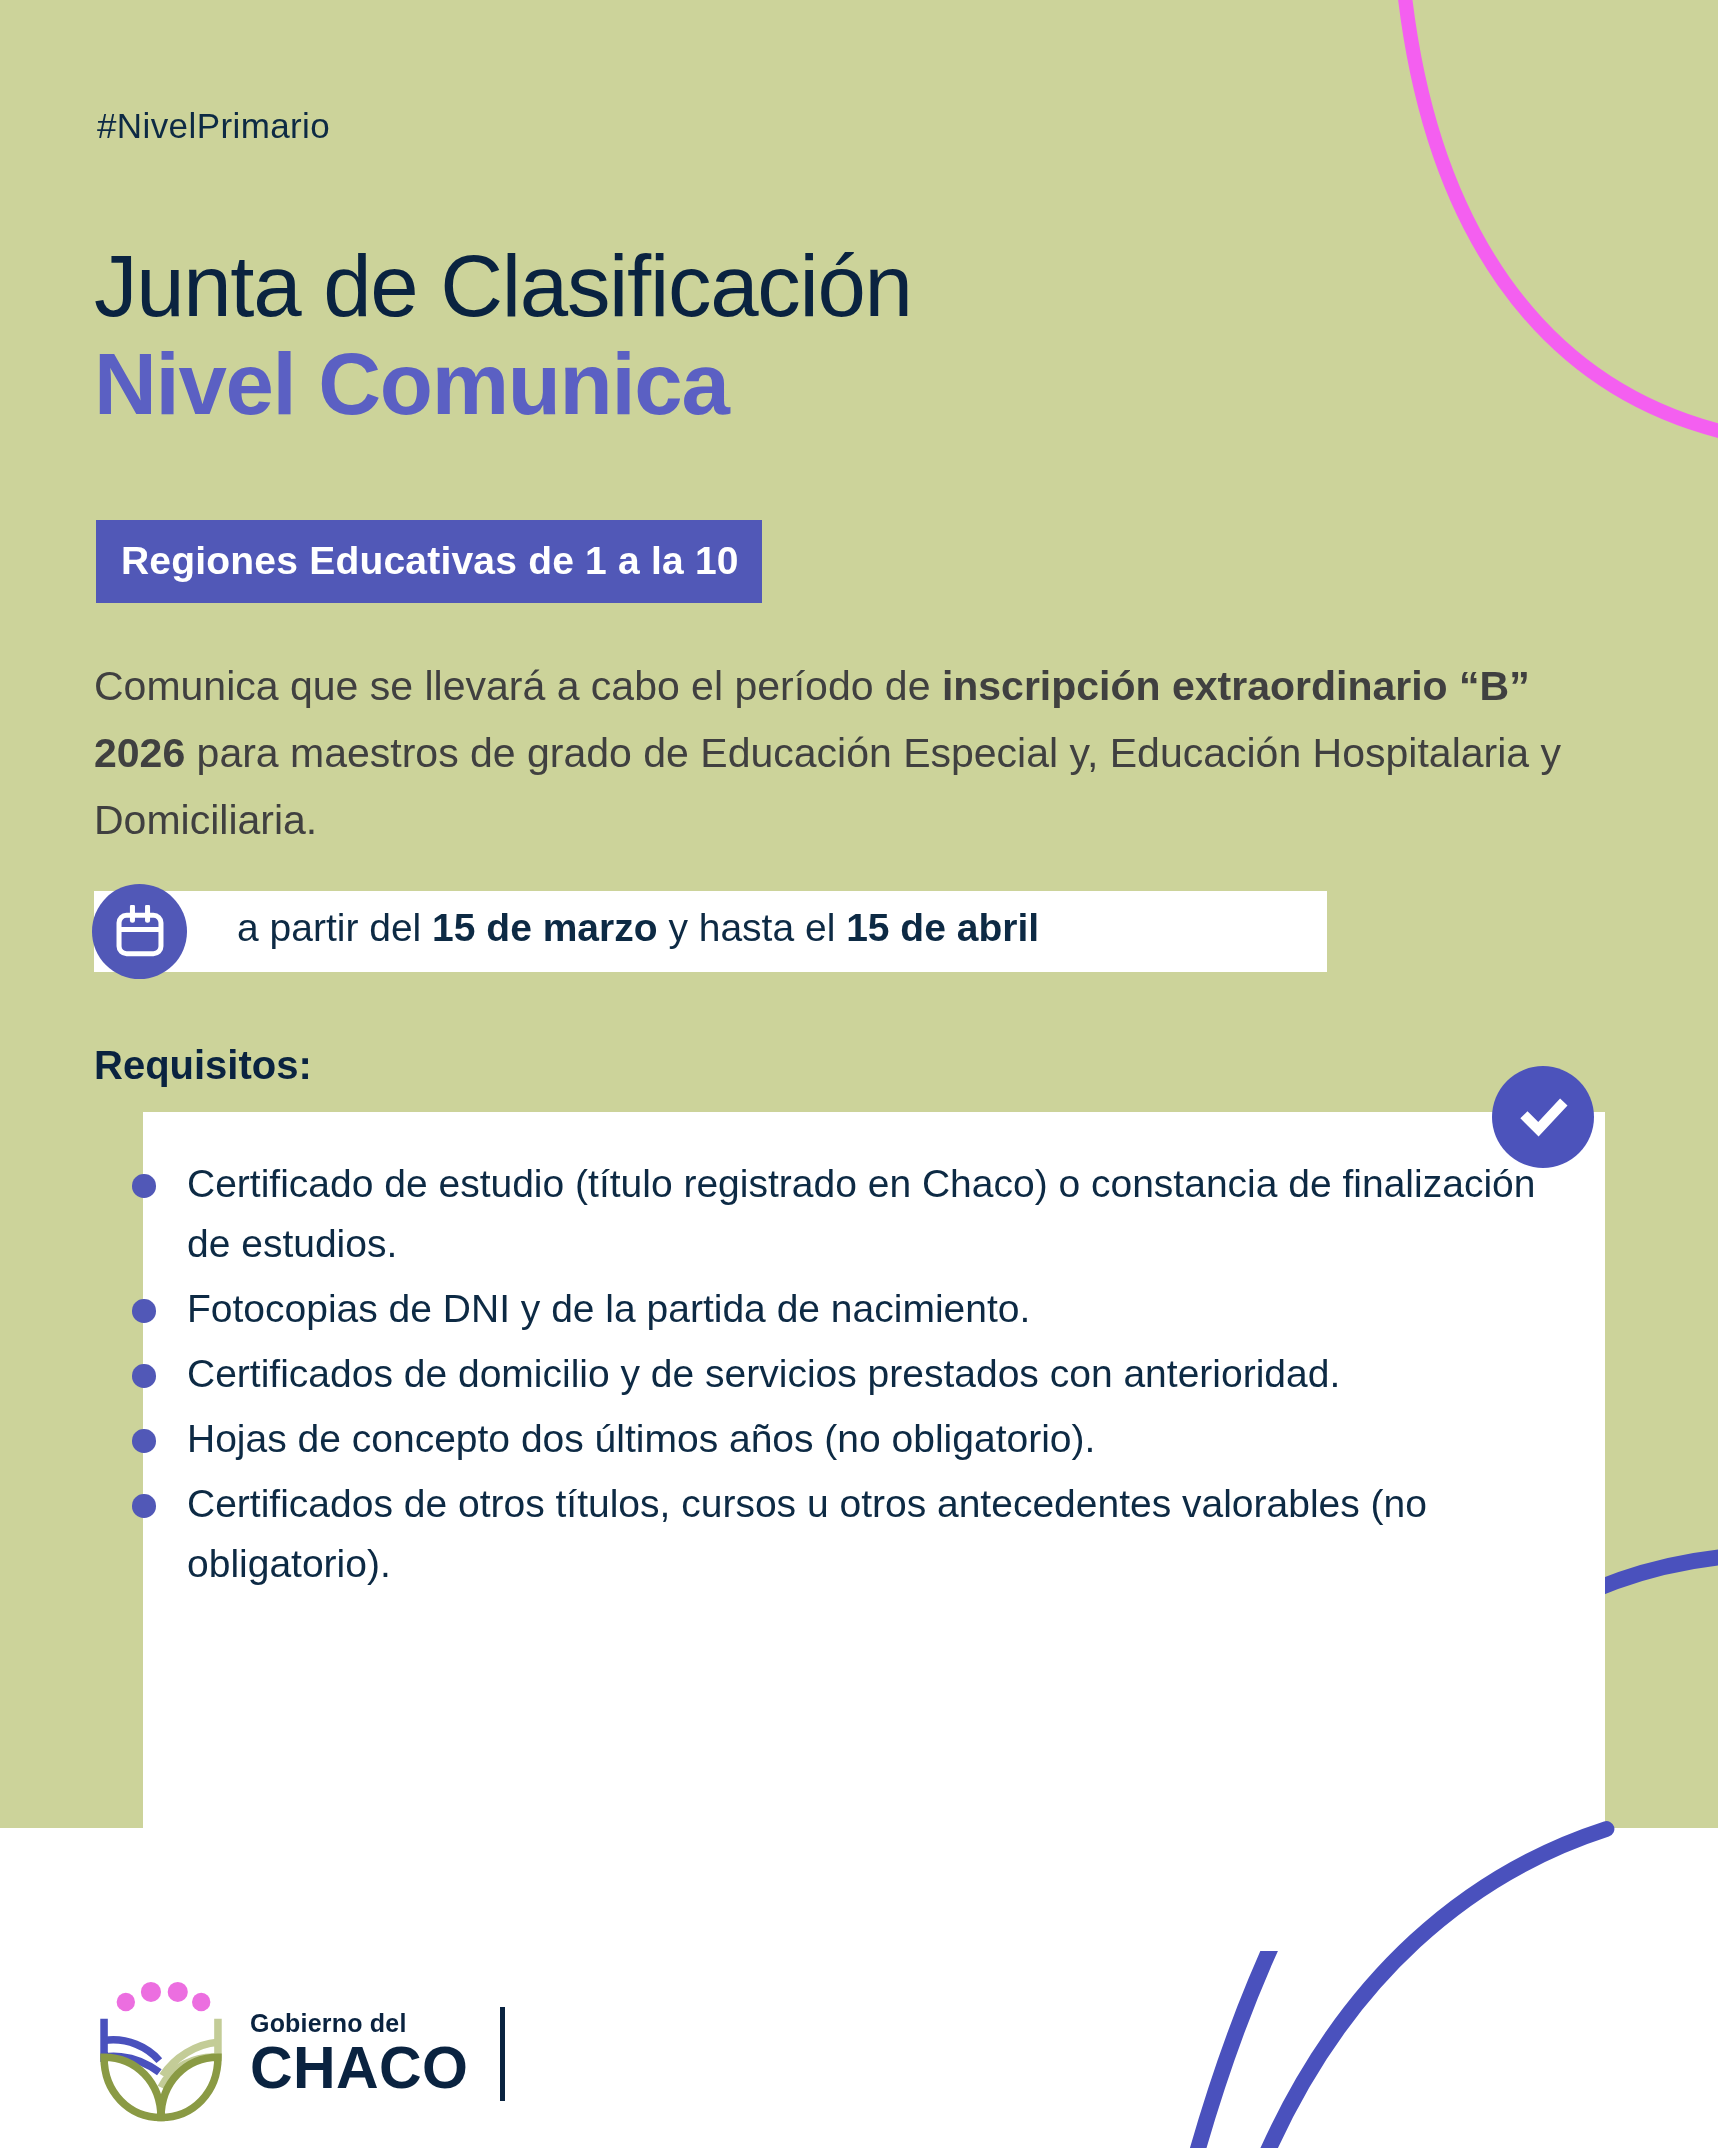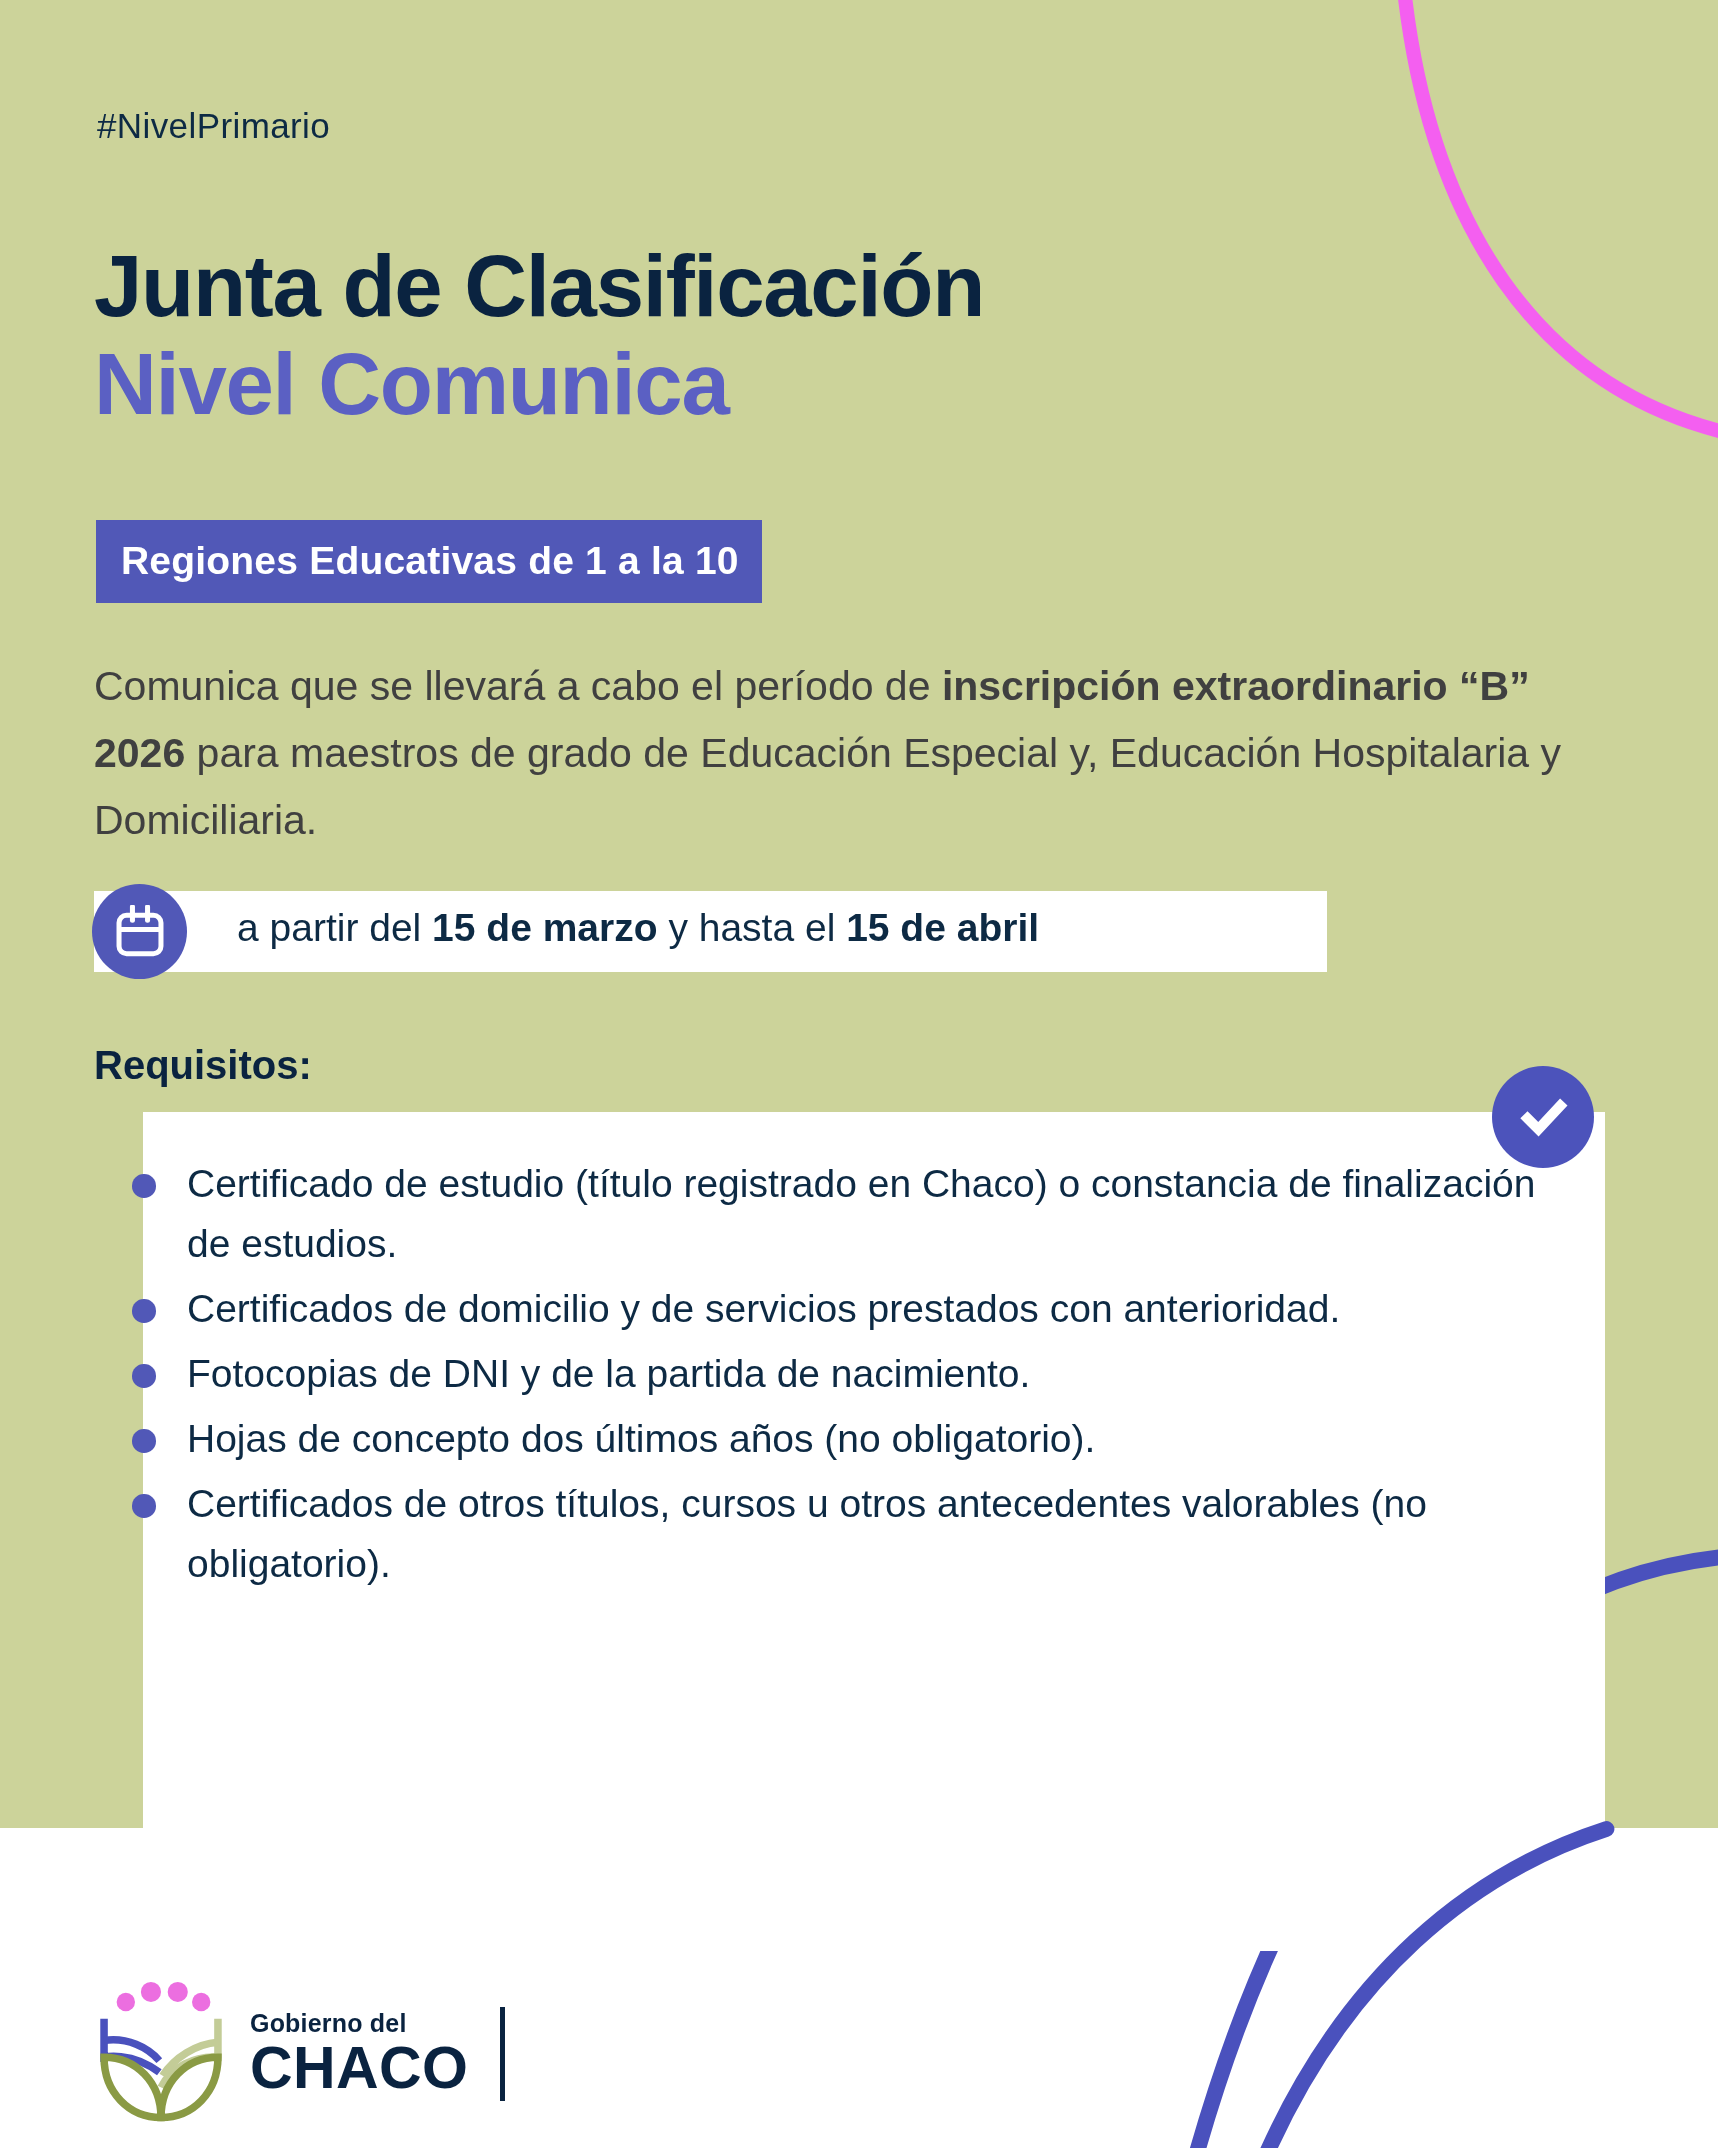--- a/index.html
+++ b/index.html
@@ -65,21 +65,21 @@
 
   .title-block {
     position: absolute;
     left: 84px;
     top: 242px;
     width: 1426px;
   }
   .title-line1 {
     font-size: 87px;
     line-height: 87px;
-    font-weight: 700;
+    font-weight: 400;
     color: #0a2340;
     letter-spacing: -1.3px;
     margin: 0;
   }
   .title-line2 {
     font-size: 87px;
     line-height: 94px;
     font-weight: 700;
     color: #5b60c3;
     letter-spacing: -1.3px;
@@ -305,25 +305,25 @@
       </svg>
     </div>
 
     <ul class="req-list">
       <li class="req-item">
         <span class="req-bullet"></span>
         <span>Certificado de estudio (título registrado en Chaco) o constancia de finalización de estudios.</span>
       </li>
       <li class="req-item">
         <span class="req-bullet"></span>
+        <span>Fotocopias de DNI y de la partida de nacimiento.</span>
+      </li>
+      <li class="req-item">
+        <span class="req-bullet"></span>
         <span>Certificados de domicilio y de servicios prestados con anterioridad.</span>
-      </li>
-      <li class="req-item">
-        <span class="req-bullet"></span>
-        <span>Fotocopias de DNI y de la partida de nacimiento.</span>
       </li>
       <li class="req-item">
         <span class="req-bullet"></span>
         <span>Hojas de concepto dos últimos años (no obligatorio).</span>
       </li>
       <li class="req-item">
         <span class="req-bullet"></span>
         <span>Certificados de otros títulos, cursos u otros antecedentes valorables (no obligatorio).</span>
       </li>
     </ul>

